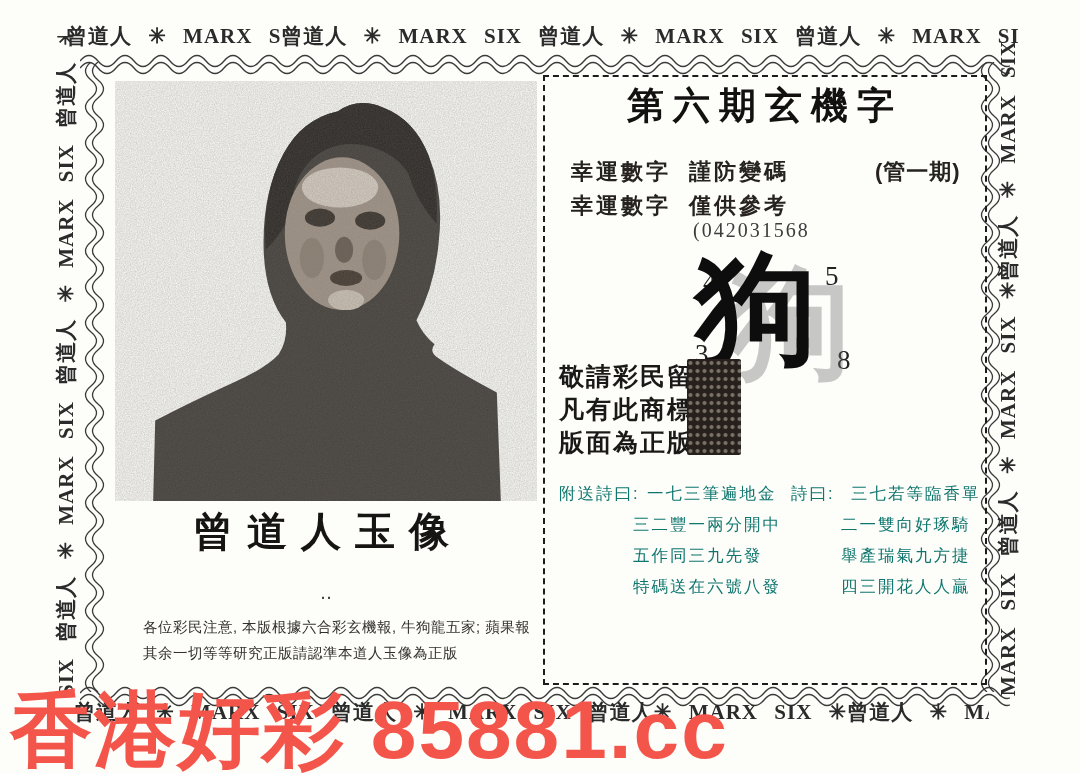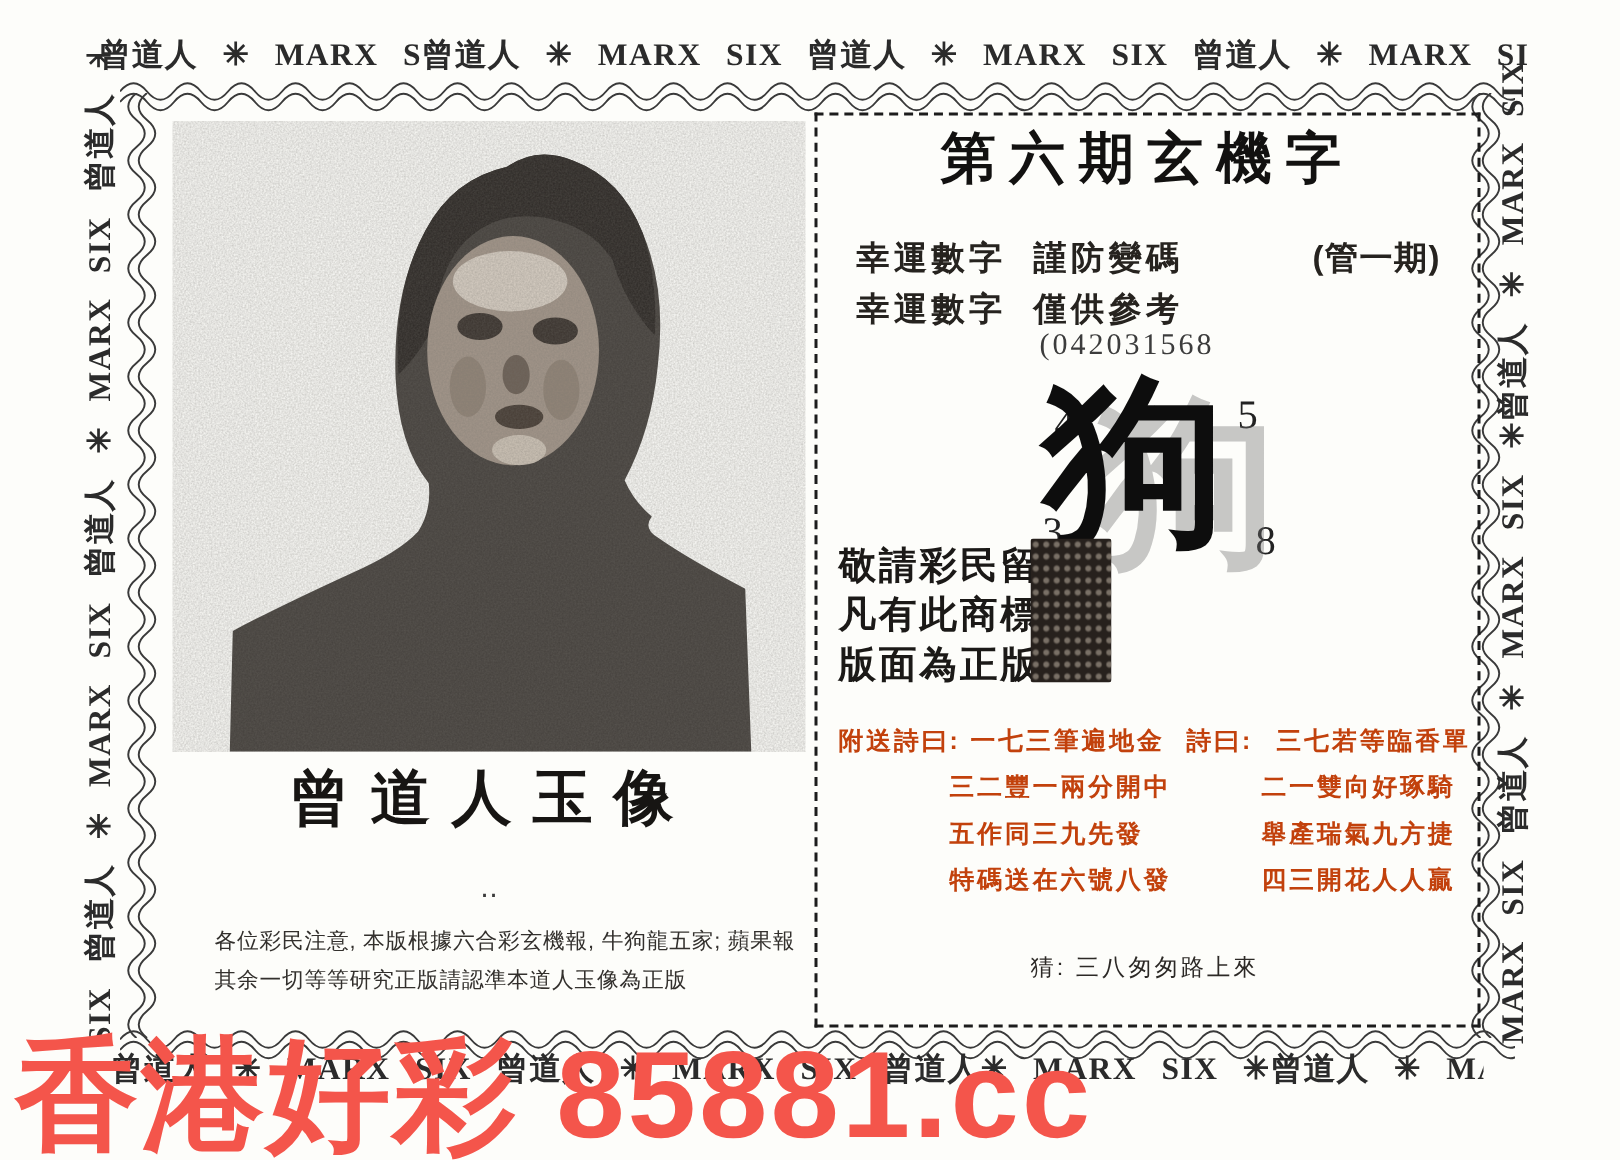--- a/index.html
+++ b/index.html
@@ -39,21 +39,21 @@
          font-size:122px;line-height:1;font-weight:900;color:#0d0d0d;
          text-shadow:34px 14px 0 rgba(110,110,110,0.38);}
   .znum{font-family:"Liberation Serif","DejaVu Serif",serif;font-size:27px;color:#222;}
   .auth{font-family:"Liberation Serif","DejaVu Serif",serif;
         font-size:25px;font-weight:700;color:#1b1917;letter-spacing:2px;}
   .seal{left:142px;top:282px;width:54px;height:96px;z-index:6;
         background-color:#27211d;
         background-image:radial-gradient(circle,#797066 1.4px,transparent 2.6px);
         background-size:7px 8px;border-radius:2px;}
   .price{left:228px;top:330px;font-size:20px;font-weight:600;color:#26231f;letter-spacing:2px;}
-  .poem{font-size:16.5px;color:#c2410c;letter-spacing:2px;font-weight:700;}
+  .poem{font-size:16.5px;color:#0f766e;letter-spacing:2px;font-weight:400;}
   .guess{font-size:15.5px;color:#2c2926;letter-spacing:2px;font-weight:500;}
 
   
   .watermark{left:10px;top:676px;font-size:82px;font-weight:900;
              letter-spacing:2px;z-index:30;white-space:nowrap;}
 </style>
 </head>
 <body>
 
 <div class="abs border-text nowrap" style="left:66px;top:22px;width:952px;">曾道人 ✳ MARX S曾道人 ✳ MARX SIX 曾道人 ✳ MARX SIX 曾道人 ✳ MARX SIX 曾道人 ✳ MARX SIX ✳</div>
@@ -150,16 +150,15 @@
   <div class="abs poem" style="left:88px;top:437px;">三二豐一兩分開中</div>
   <div class="abs poem" style="left:88px;top:468px;">五作同三九先發</div>
   <div class="abs poem" style="left:88px;top:499px;">特碼送在六號八發</div>
 
   <div class="abs poem" style="left:246px;top:406px;">詩曰:</div>
   <div class="abs poem" style="left:306px;top:406px;">三七若等臨香單</div>
   <div class="abs poem" style="left:296px;top:437px;text-align:right;">二一雙向好琢騎</div>
   <div class="abs poem" style="left:296px;top:468px;">舉產瑞氣九方捷</div>
   <div class="abs poem" style="left:296px;top:499px;">四三開花人人贏</div>
 
-  <div class="abs guess nowrap" style="left:142px;top:558px;width:260px;">猜: 三八匆匆路上來</div>
 </div>
 
 <div class="abs watermark" style="color: rgb(244, 85, 75);">香港好彩 85881.cc</div>
 
 </body></html>

